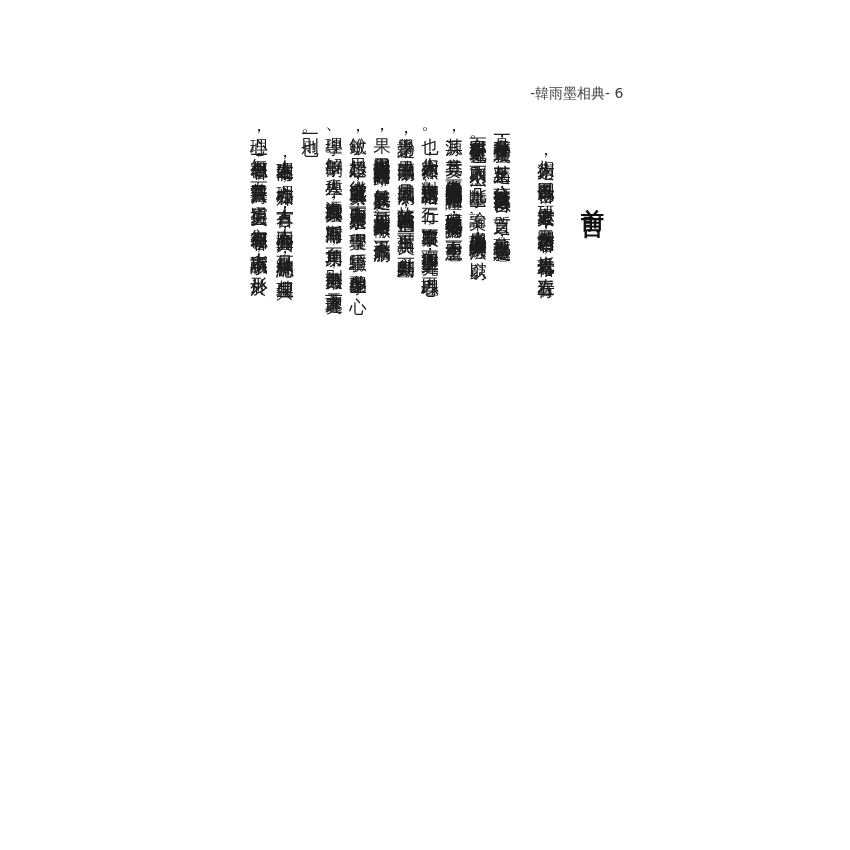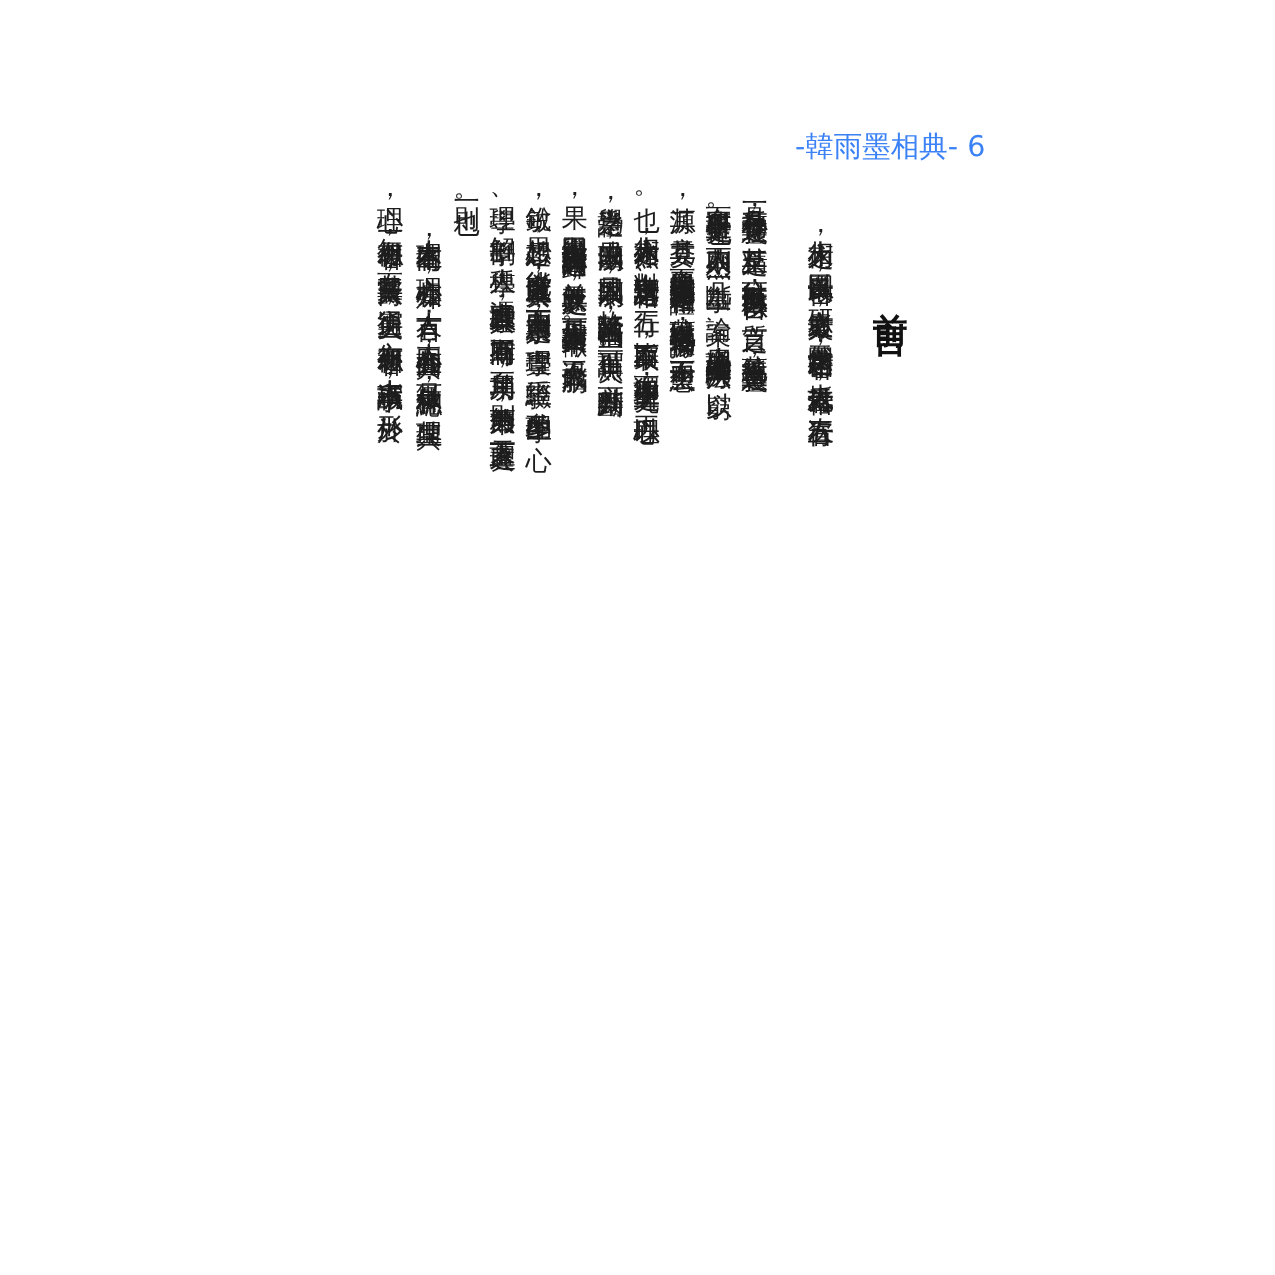--- a/index.html
+++ b/index.html
@@ -2,21 +2,21 @@
 <html><head>
 <meta charset="utf-8">
 <style>
   html, body { margin: 0; padding: 0; }
   body {
     width: 850px; height: 850px; background: #ffffff; position: relative; overflow: hidden;
     font-family: "DejaVu Sans", "Liberation Sans", sans-serif; color: #1a1a1a;
   }
   .header {
     position: absolute; left: 530px; top: 85px; width: 130px;
-    font-size: 19px; letter-spacing: 0px; color: #3b82f6;
+    font-size: 14px; letter-spacing: 0px; color: #404040;
     white-space: nowrap;
   }
   .title {
     position: absolute; left: 578px; top: 190px;
     writing-mode: vertical-rl; font-size: 23px; font-weight: bold;
     letter-spacing: 4px; color: #111;
   }
   .col {
     position: absolute; writing-mode: vertical-rl; font-size: 17.5px;
     line-height: 20px; letter-spacing: 0.9px; white-space: nowrap; color: #1d1d1d;

